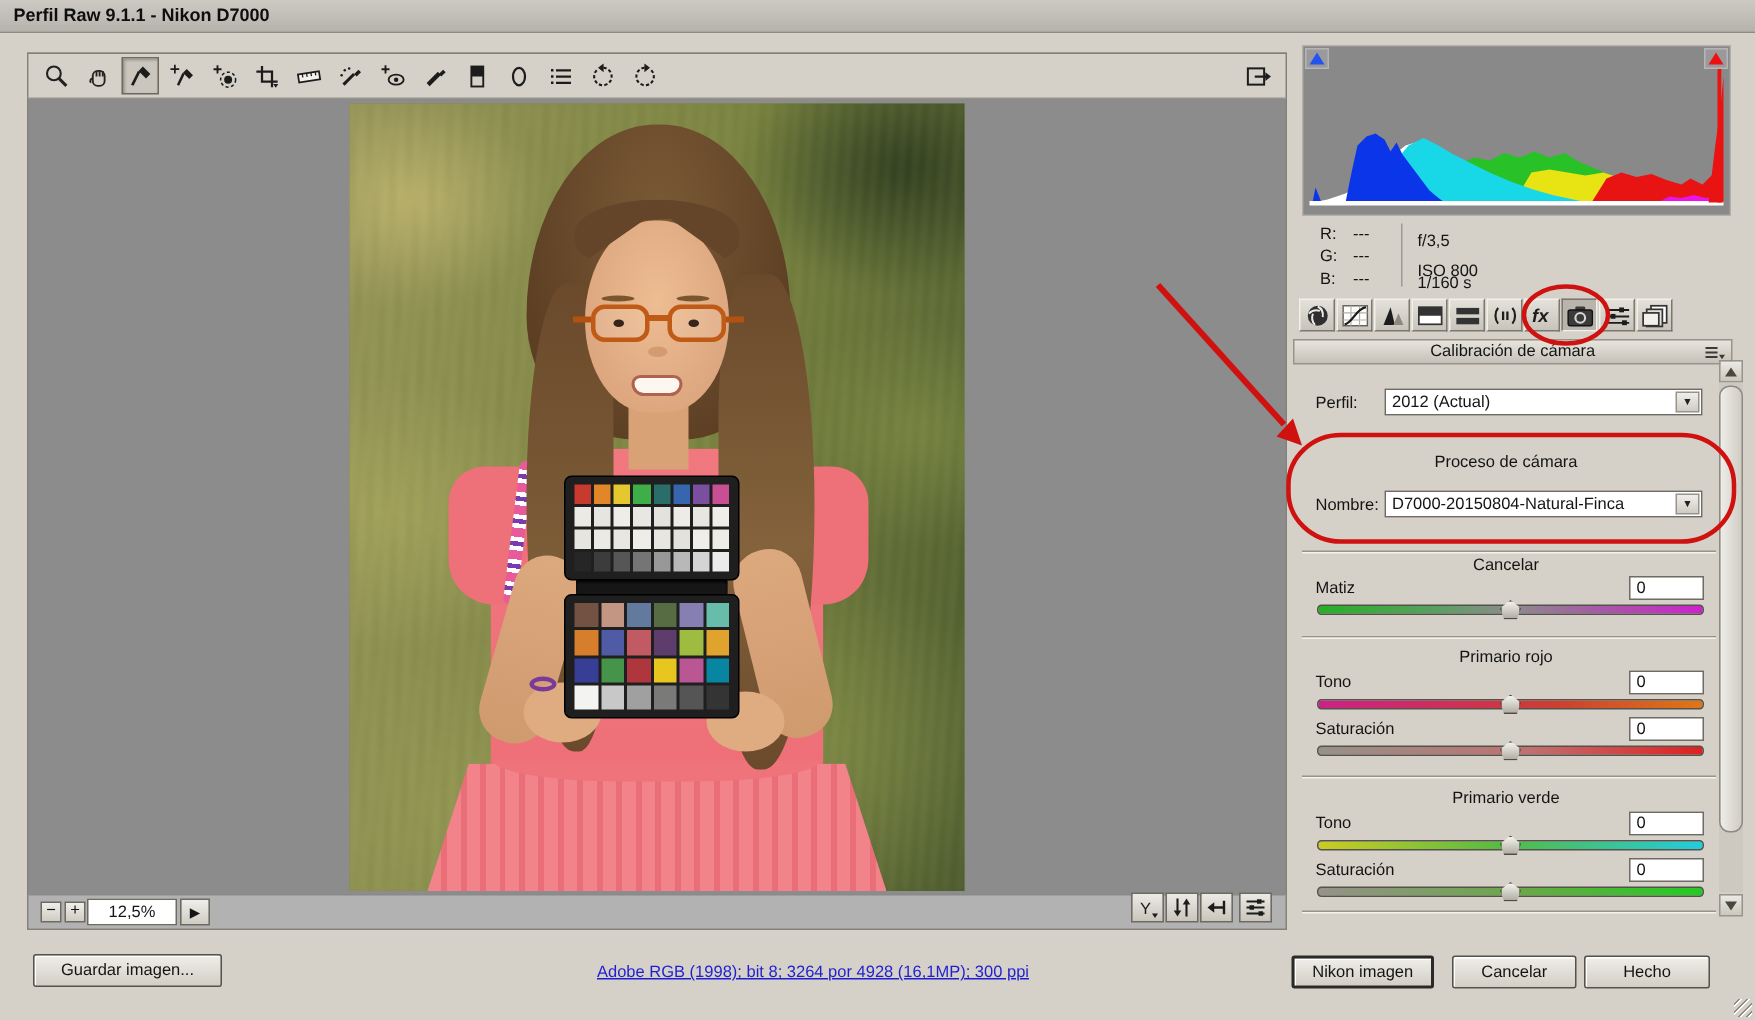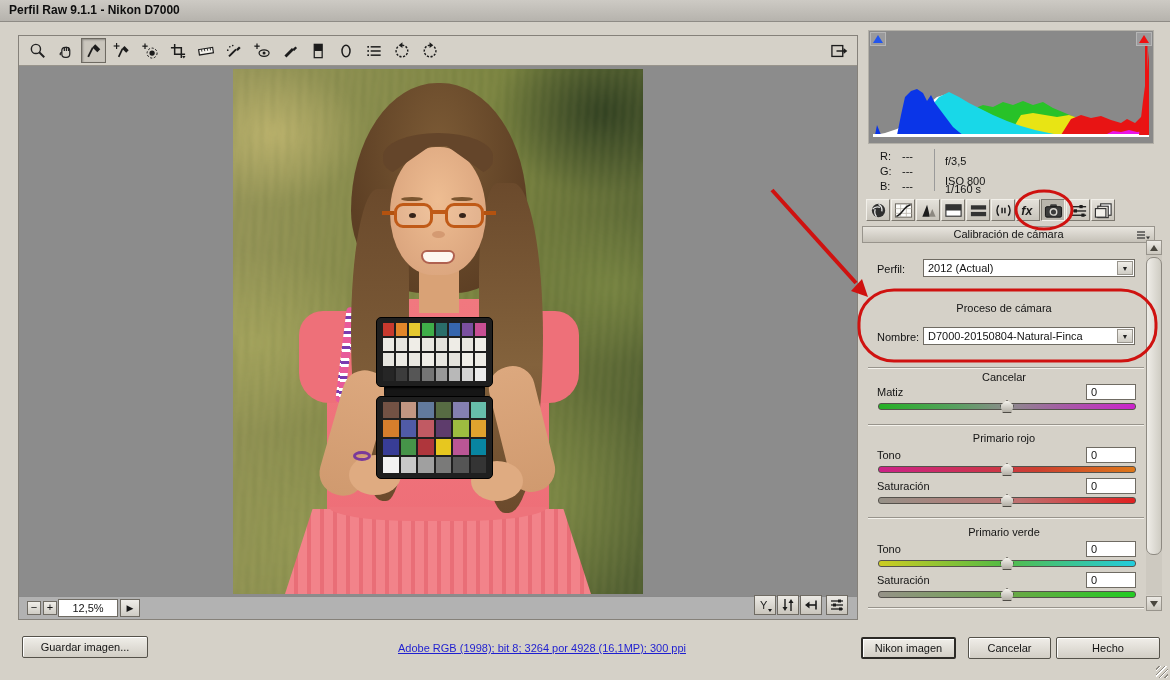--- a/index.html
+++ b/index.html
@@ -642,21 +642,21 @@
 <div class="strack" style="top:591px; background:linear-gradient(to right,#969288,#66aa44 55%,#22cc22);">
   <div class="sthumb"></div>
 </div>
 
 <div class="sep" style="top:607px;"></div>
 
 <div class="fbtn" style="left:22px; top:636px; width:126px;">Guardar imagen...</div>
 <div class="wflink">Adobe RGB (1998); bit 8; 3264 por 4928 (16,1MP); 300 ppi</div>
 <div class="fbtn default" style="left:861px; top:637px; width:95px;">Nikon imagen</div>
 <div class="fbtn" style="left:968px; top:637px; width:83px;">Cancelar</div>
-<div class="fbtn" style="left:1056px; top:637px; width:104px;">Hecho</div>
+<div class="fbtn" style="left:1056px; top:637px; width:84px;">Hecho</div>
 <div class="grip"></div>
 
 <svg class="overlay" width="1170" height="680">
   <line x1="772" y1="190" x2="856" y2="283" stroke="#cf1210" stroke-width="4"></line>
   <polygon points="868,297 851,291 862,279" fill="#cf1210"></polygon>
   <ellipse cx="1044" cy="210" rx="28" ry="19" fill="none" stroke="#cf1210" stroke-width="3"></ellipse>
   <rect x="859" y="290" width="297" height="71" rx="35" ry="33" fill="none" stroke="#cf1210" stroke-width="3"></rect>
 </svg>
 
 </body></html>

